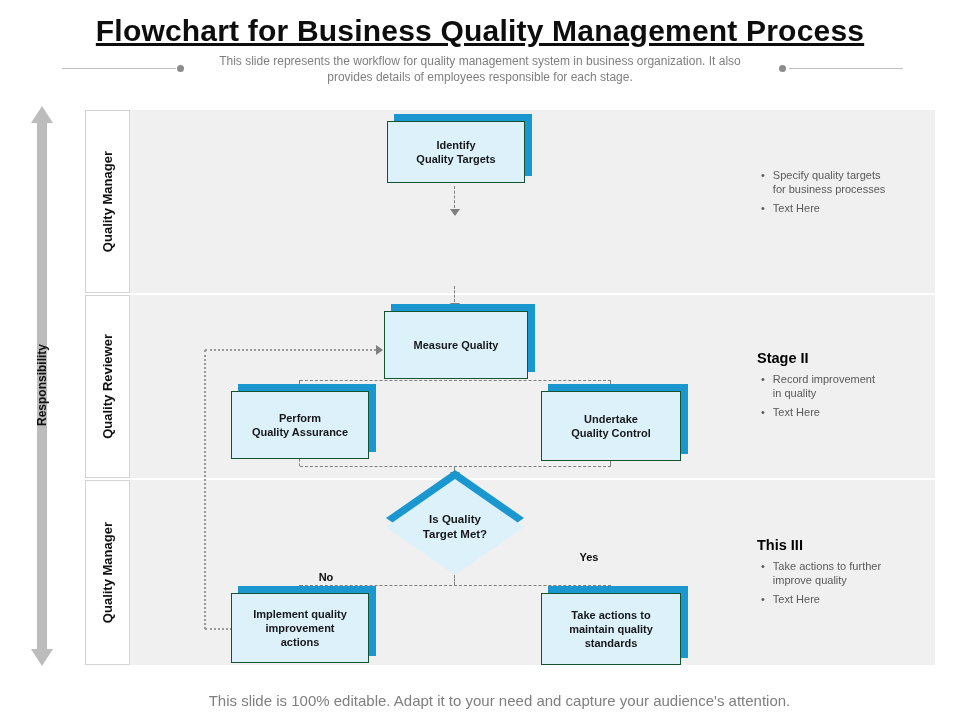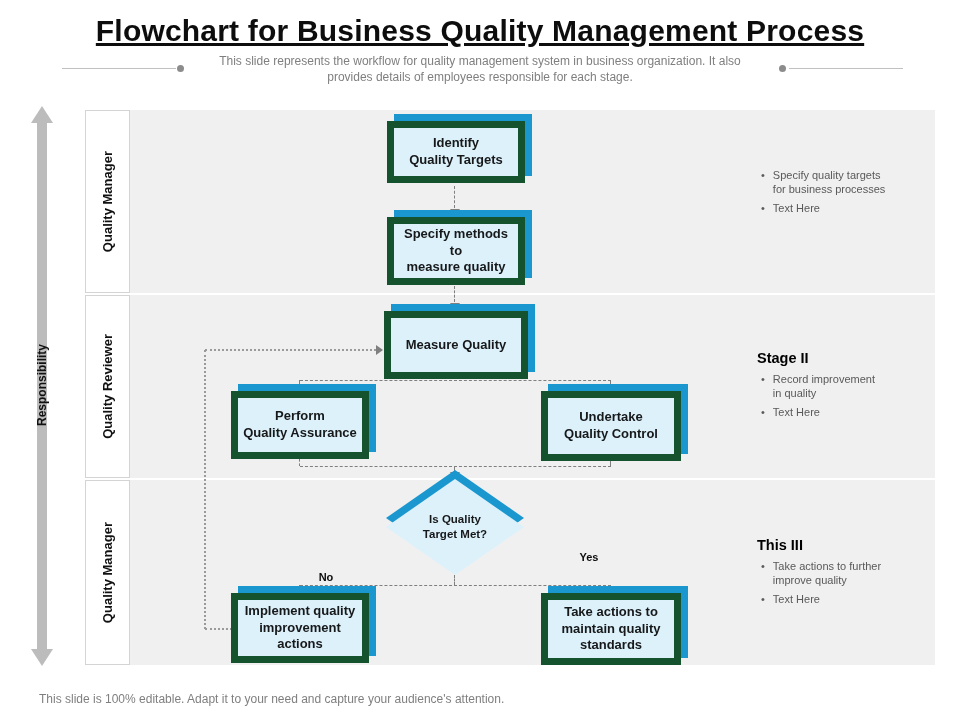--- a/index.html
+++ b/index.html
@@ -33,23 +33,23 @@
   
   .lanes{position:absolute;left:85px;top:110px;width:850px;height:555px;}
   .lane{position:absolute;left:0;width:100%;}
   .lane-label-cell{position:absolute;left:0;top:0;width:45px;height:100%;background:#fff;
                    border:1px solid #d4d4d4;display:flex;align-items:center;justify-content:center;}
   .lane-label-cell .vert-text{font-size:13px;}
   .lane-bg{position:absolute;left:45px;right:0;top:0;height:100%;background:var(--lane-bg,#f0f0f0);}
 
   
   .flow-box{position:absolute;z-index:2;background:var(--box-fill,#ddf1fa);
-            border:7px solid #14532d;box-shadow:7px -7px 0 var(--accent,#1a97ce);
+            border:1px solid #14532d;box-shadow:7px -7px 0 var(--accent,#1a97ce);
             display:flex;align-items:center;justify-content:center;text-align:center;
-            font-size:13px;font-weight:700;color:#16181a;white-space:pre-line;
+            font-size:11px;font-weight:700;color:#16181a;white-space:pre-line;
             padding:4px;line-height:1.3;}
 
   
   .diamond-wrap{position:absolute;left:386px;top:479px;width:138px;height:96px;z-index:2;}
   .diamond{position:absolute;left:0;top:0;width:100%;height:100%;
            clip-path:polygon(50% 0,100% 50%,50% 100%,0 50%);}
   .diamond.back{background:var(--accent,#1a97ce);transform:translate(0,-9px);}
   .diamond.front{background:var(--box-fill,#ddf1fa);}
   .diamond-text{position:absolute;inset:0;display:flex;align-items:center;justify-content:center;
                 text-align:center;font-size:11.5px;font-weight:700;color:#16181a;white-space:pre-line;line-height:1.3;}
@@ -67,22 +67,22 @@
              border-left:7px solid var(--line-gray,#7f7f7f);}
   .edge-label{position:absolute;z-index:3;font-size:11px;font-weight:700;color:#0d0d0d;text-align:center;}
 
   
   .stage{position:absolute;left:757px;width:178px;z-index:2;}
   .stage-title{font-size:14.5px;font-weight:700;color:#000;margin-bottom:6px;}
   .bullet{display:flex;font-size:11px;color:var(--text-gray,#595959);line-height:1.3;margin-bottom:4px;}
   .bullet::before{content:"\2022";margin-right:8px;margin-left:4px;color:var(--text-gray,#595959);}
   .bullet-text{white-space:pre-line;}
 
-  .footer{position:absolute;top:692px;left:0;right:0;text-align:left;
-          font-size:12px;color:#7f7f7f;padding-left:39px;}
+  .footer{position:absolute;top:692px;left:0;right:0;text-align:center;
+          font-size:15px;color:#7f7f7f;padding-left:39px;}
 </style>
 </head>
 <body>
 
 <div class="slide">
 
   <div class="title">Flowchart for Business Quality Management Process</div>
   <div class="subtitle">This slide represents the workflow for quality management system in business organization. It also provides details of employees responsible for each stage.</div>
   <div class="decor-line" style="left:62px;width:114px;"></div>
   <div class="decor-dot" style="left:177px;"></div>
@@ -145,22 +145,20 @@
   <div class="edge-label" style="left:312px;top:571px;width:28px;">No</div>
   <div class="edge-label" style="left:574px;top:551px;width:30px;">Yes</div>
 
   <div class="vline dot" style="left:204px;top:350px;height:279px;"></div>
   <div class="hline dot" style="left:205px;top:349px;width:171px;"></div>
   <div class="arr-right" style="left:376px;top:345px;"></div>
   <div class="hline dot" style="left:205px;top:628px;width:27px;"></div>
 
   <div class="flow-box" style="left:387px;top:121px;width:138px;height:62px;">Identify
 Quality Targets</div>
-  <div class="flow-box" style="left:387px;top:217px;width:138px;height:68px;">Specify methods to
-measure quality</div>
   <div class="flow-box" style="left:384px;top:311px;width:144px;height:68px;">Measure Quality</div>
   <div class="flow-box" style="left:231px;top:391px;width:138px;height:68px;">Perform
 Quality Assurance</div>
   <div class="flow-box" style="left:541px;top:391px;width:140px;height:70px;">Undertake
 Quality Control</div>
 
   <div class="diamond-wrap">
     <div class="diamond back"></div>
     <div class="diamond front"></div>
     <div class="diamond-text">Is Quality

